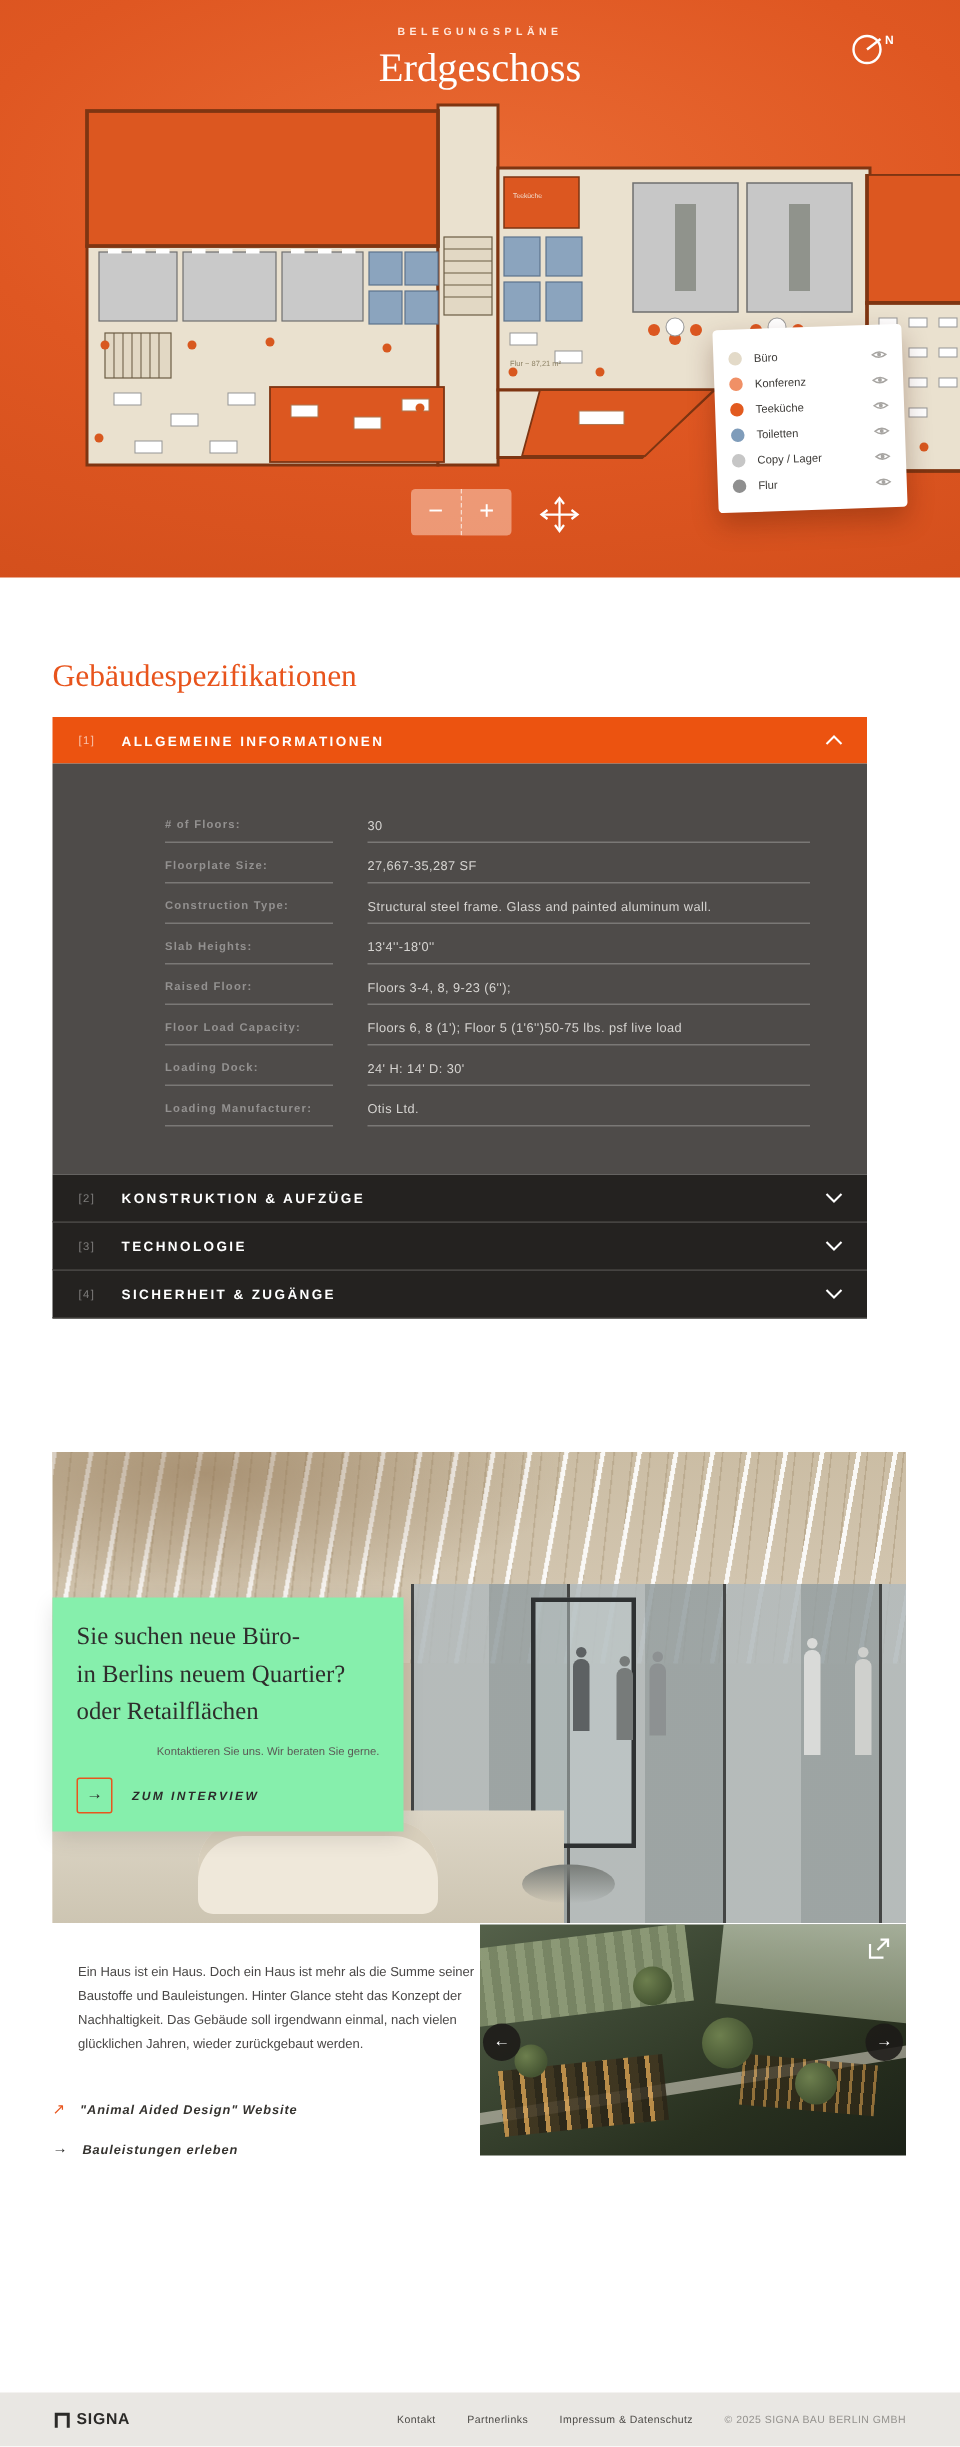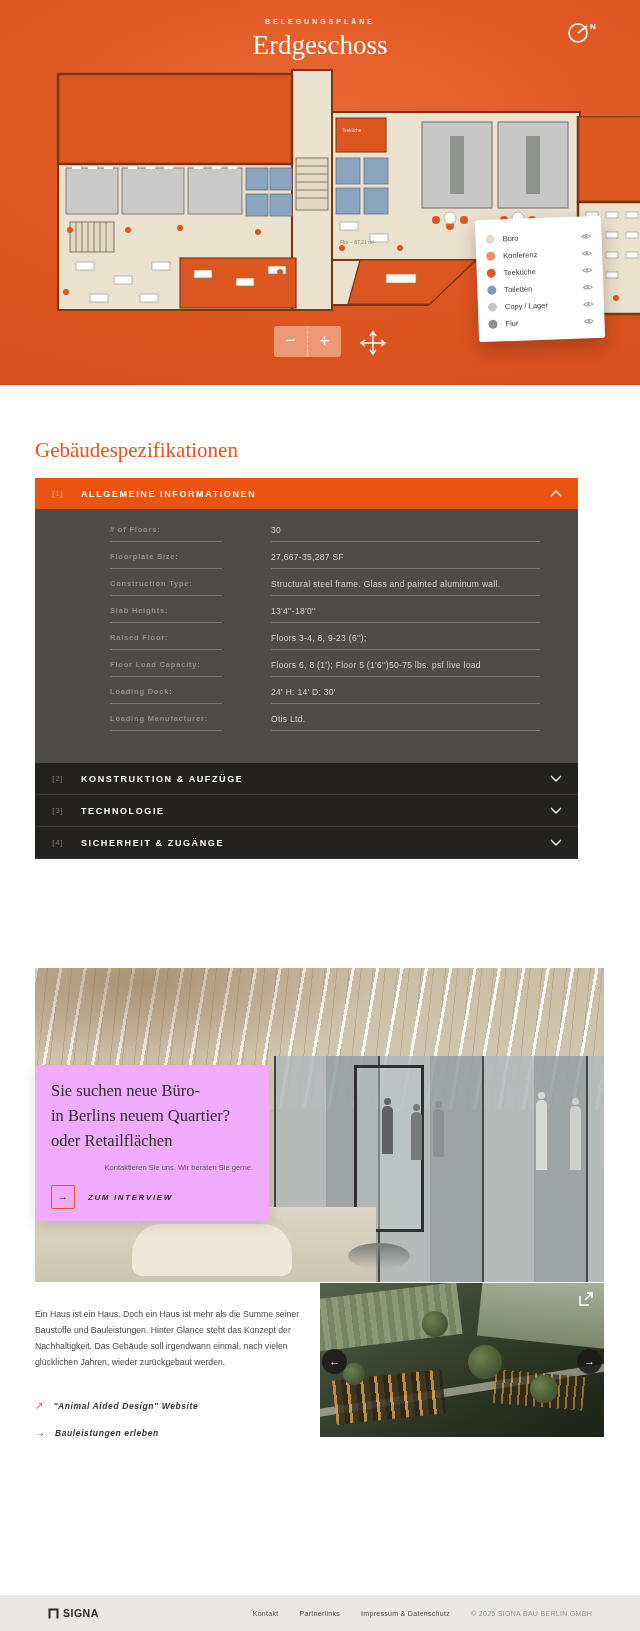--- a/index.html
+++ b/index.html
@@ -36,27 +36,27 @@
         font-weight:400;font-size:21px;}
   .accordion{left:35px;top:478px;width:543px;}
   .acc-head{height:31px;display:flex;align-items:center;cursor:pointer;}
   .acc-head.orange{background:#ec5310;}
   .acc-head.dark{background:#242220;border-bottom:1px solid #3c3a37;}
   .acc-index{width:46px;text-align:center;font-size:7.5px;letter-spacing:1px;flex:0 0 46px;}
   .acc-head.orange .acc-index{color:rgba(255,255,255,0.65);}
   .acc-head.dark .acc-index{color:rgba(255,255,255,0.4);}
   .acc-label{color:#ffffff;font-size:9px;font-weight:700;letter-spacing:1.6px;flex:1;}
   .acc-chevron{margin-right:16px;}
-  .acc-body{background:#4e4b49;padding:16px 38px 22px 75px;}
+  .acc-body{background:#4e4b49;padding:36px 38px 22px 75px;}
   .spec-row{display:flex;margin-bottom:10px;}
   .spec-label{width:112px;flex:0 0 112px;margin-right:23px;font-size:7.5px;font-weight:700;
         letter-spacing:0.8px;color:#939190;padding-bottom:7px;
         border-bottom:1px solid rgba(255,255,255,0.25);}
   .spec-value{flex:1;font-size:8.5px;color:#d6d4d1;letter-spacing:0.3px;padding-bottom:6px;
-        border-bottom:1px solid rgba(255,255,255,0.25);margin-left:26px;}
+        border-bottom:1px solid rgba(255,255,255,0.25);}
   
   .photo-large{left:35px;top:968px;width:569px;height:314px;overflow:hidden;background:#cfc2ac;}
   .ph-ceiling{position:absolute;left:0;top:0;width:100%;height:45%;
         background:
           radial-gradient(60% 90% at 18% 10%, rgba(140,110,75,0.55), transparent 70%),
           repeating-linear-gradient(100deg, rgba(255,255,255,0.9) 0 3px, rgba(255,255,255,0) 3px 24px),
           repeating-linear-gradient(96deg, rgba(160,140,108,0.4) 0 1px, rgba(0,0,0,0) 1px 12px),
           linear-gradient(180deg,#cbbda4,#d6cab6);}
   .ph-glass{position:absolute;left:42%;right:0;top:28%;bottom:0;opacity:0.95;
         background:repeating-linear-gradient(90deg,#3c3e3e 0 2px, rgba(178,186,188,0.92) 2px 52px,
@@ -65,21 +65,21 @@
         border:3px solid #2e3132;background:rgba(196,206,206,0.45);}
   .ph-floor{position:absolute;left:0;bottom:0;width:60%;height:24%;
         background:linear-gradient(180deg,#ddd6c6,#cdc5b2);}
   .ph-sofa{position:absolute;left:17%;bottom:2%;width:160px;height:62px;background:#efe8da;
         border-radius:30px 30px 10px 10px;box-shadow:inset 0 10px 0 rgba(210,200,180,0.8);}
   .ph-table{position:absolute;left:55%;bottom:4%;width:62px;height:26px;border-radius:50%;
         background:linear-gradient(180deg,#787c78,#54585500);}
   .person{position:absolute;width:11px;height:48px;border-radius:5px 5px 0 0;}
   .person:before{content:"";position:absolute;left:2px;top:-8px;width:7px;height:7px;
         border-radius:50%;background:inherit;}
-  .photo-card{left:35px;top:1065px;width:234px;height:156px;background:#f0abfc;
+  .photo-card{left:35px;top:1065px;width:234px;height:156px;background:#86efac;
         box-shadow:0 4px 14px rgba(0,0,0,0.12);padding:14px 16px;box-sizing:border-box;}
   .card-heading{font-family:"Liberation Serif",serif;font-size:16.5px;line-height:1.5;
         color:#2e2d2c;font-weight:400;}
   .card-sub{font-size:7.5px;color:#5b5956;margin-top:10px;text-align:right;}
   .card-cta{display:flex;align-items:center;margin-top:13px;cursor:pointer;}
   .cta-box{width:22px;height:22px;border:1.5px solid #e8561e;border-radius:2px;color:#2b2b2a;
         font-size:11px;line-height:21px;text-align:center;}
   .cta-label{margin-left:13px;font-size:8px;font-weight:700;font-style:italic;
         letter-spacing:1.6px;color:#2b2b2a;}
   .photo-small{left:320px;top:1283px;width:284px;height:154px;overflow:hidden;
@@ -91,27 +91,27 @@
   .ps-windows{position:absolute;left:14px;bottom:18px;width:110px;height:44px;transform:rotate(-6deg);
         background:repeating-linear-gradient(90deg,#d09a4e 0 3px,#41351f 3px 9px,#2c2517 9px 14px);opacity:.85;}
   .ps-windows2{position:absolute;right:20px;bottom:30px;width:90px;height:34px;transform:rotate(5deg);
         background:repeating-linear-gradient(90deg,#c08c45 0 2px,#332a18 2px 8px);opacity:.7;}
   .ps-path{position:absolute;left:-20px;bottom:44px;width:340px;height:8px;transform:rotate(-9deg);
         background:rgba(225,220,205,0.55);}
   .ps-tree{position:absolute;border-radius:50%;background:radial-gradient(circle at 35% 35%,#6d7f4e,#455432 70%);}
   .carousel-btn{position:absolute;width:25px;height:25px;border-radius:50%;background:rgba(28,26,24,0.88);
         color:#ffffff;font-size:11px;line-height:25px;text-align:center;cursor:pointer;top:66px;}
   .expand-btn{position:absolute;right:10px;top:8px;cursor:pointer;}
-  .sus-para{left:35px;top:1306px;width:288px;font-size:8.7px;line-height:1.85;color:#4a4847;}
+  .sus-para{left:52px;top:1306px;width:288px;font-size:8.7px;line-height:1.85;color:#4a4847;}
   .sus-link{left:35px;display:flex;align-items:center;cursor:pointer;}
   .sus-link .arr{font-size:10px;margin-right:10px;}
   .sus-link .txt{font-size:8.5px;font-weight:700;font-style:italic;letter-spacing:0.6px;color:#35332f;}
   
   .footer{left:0;top:1595px;width:640px;height:36px;background:#e9e7e3;display:flex;
-        align-items:center;justify-content:space-between;padding:0 48px;box-sizing:border-box;}
+        align-items:center;justify-content:space-between;padding:0 36px;box-sizing:border-box;}
   .f-brand{display:flex;align-items:center;cursor:pointer;}
   .f-brand-text{font-size:10.5px;font-weight:700;letter-spacing:0.5px;color:#2b2a28;margin-left:4px;}
   .f-links{display:flex;align-items:center;gap:21px;}
   .f-link{font-size:7px;color:#4c4a47;letter-spacing:0.3px;cursor:pointer;}
   .f-copy{font-size:7px;color:#94928e;letter-spacing:0.3px;}
 </style>
 </head>
 <body>
 
 <div class="abs hero">

